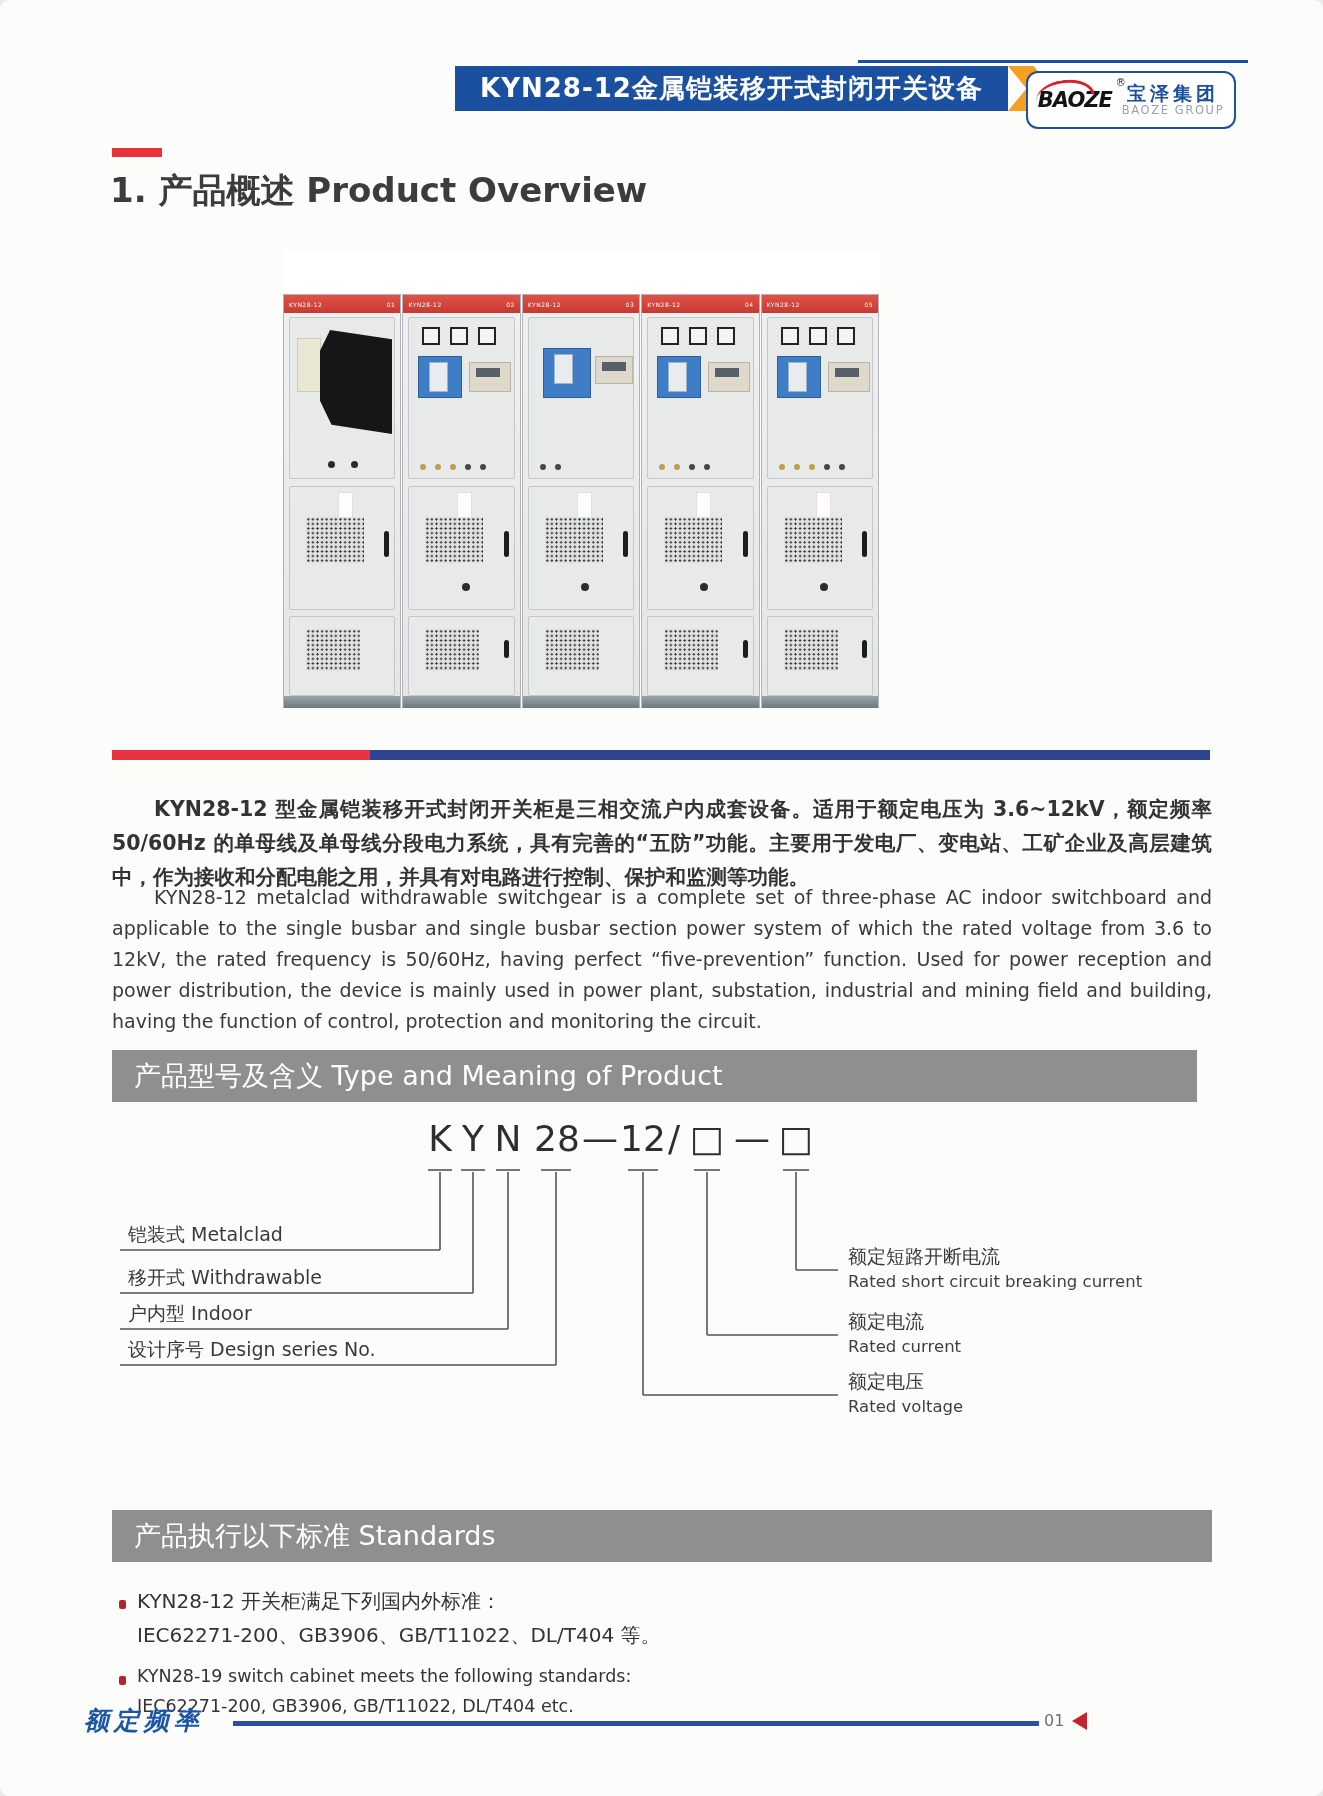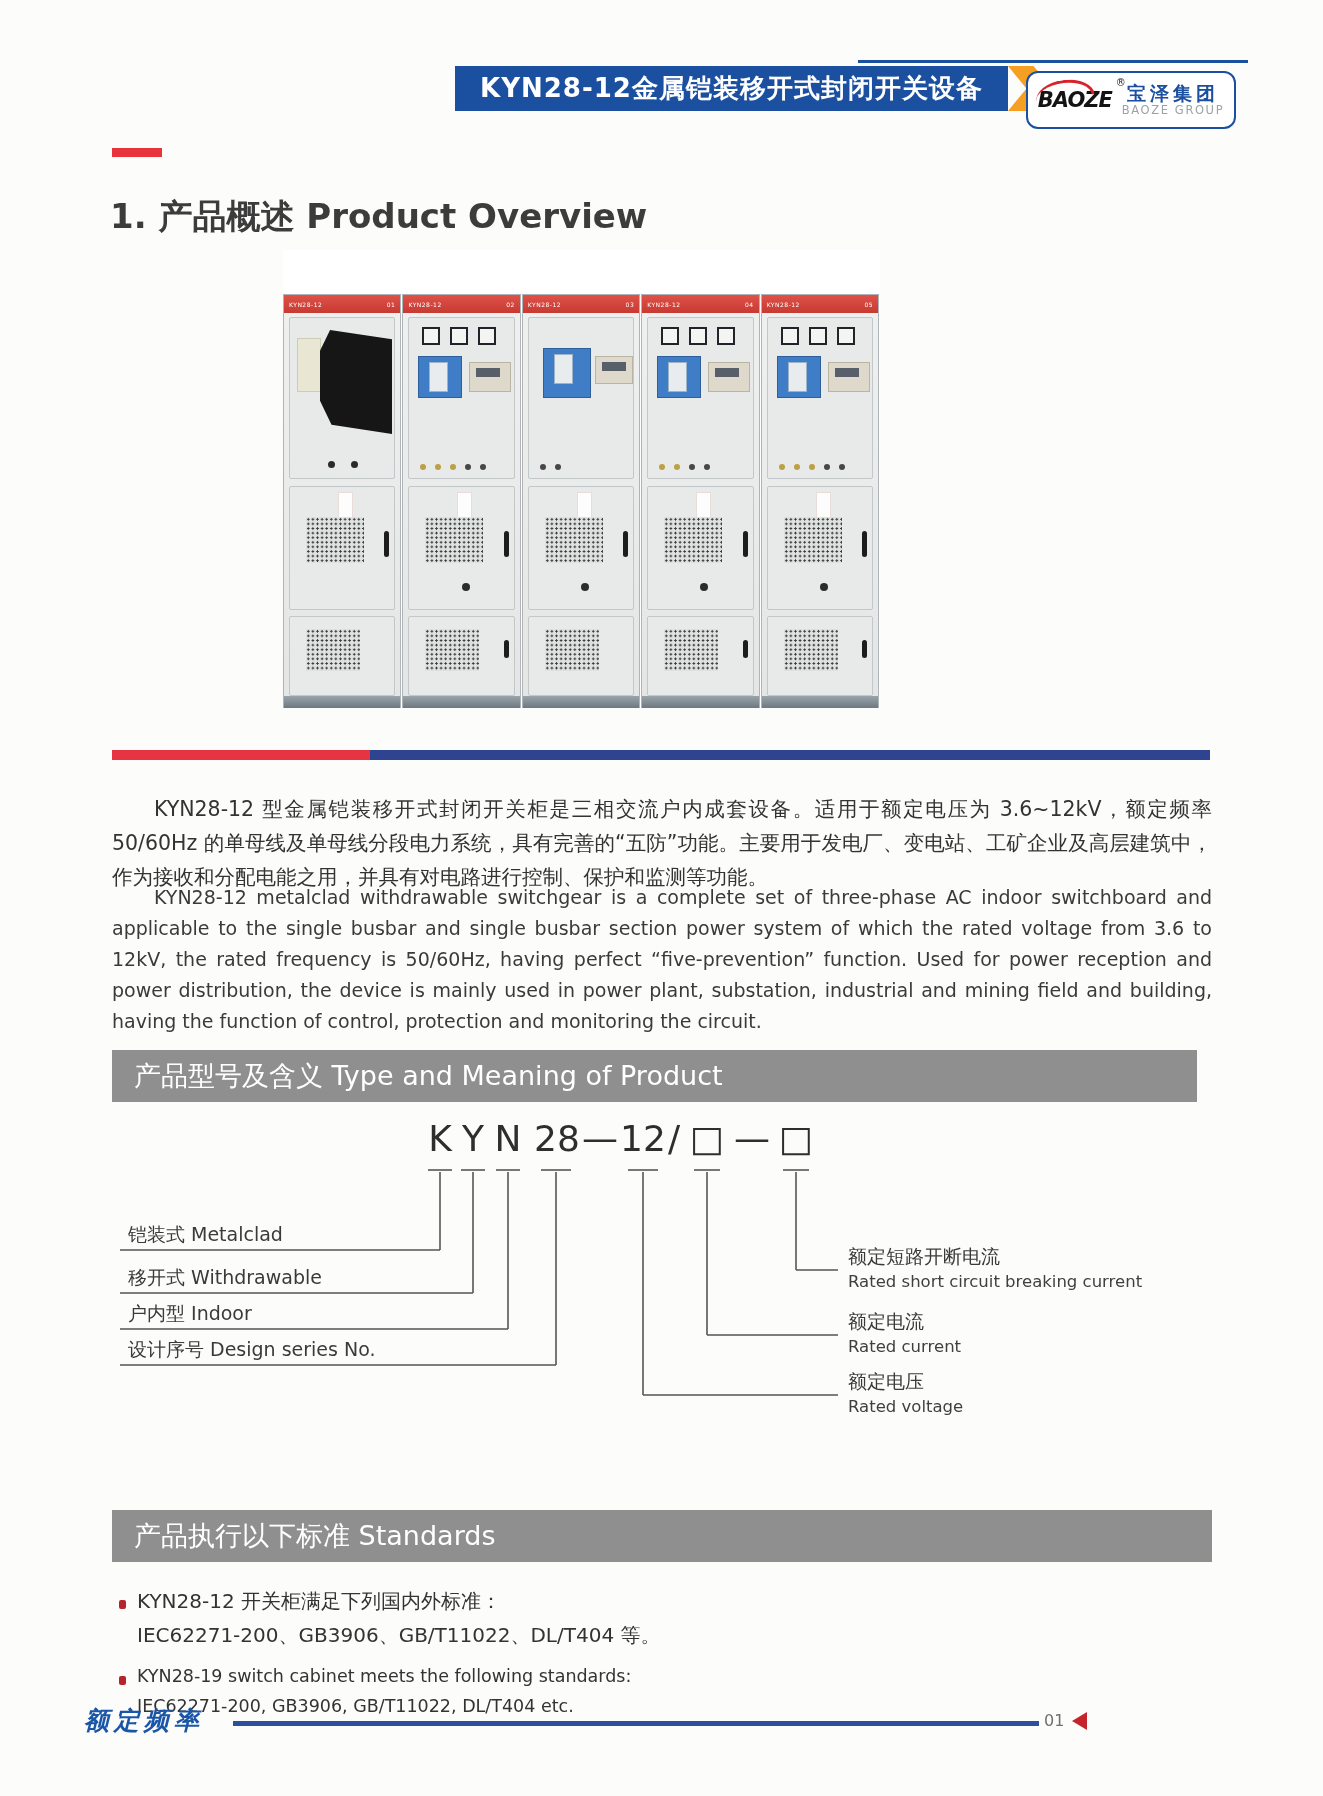--- a/index.html
+++ b/index.html
@@ -1,38 +1,38 @@
 <!DOCTYPE html>
 <html><head>
 <meta charset="utf-8">
 <style>
   html,body{margin:0;padding:0;background:#e9e9e9;}
   #page{position:relative;width:1323px;height:1796px;background:#fcfcfa;margin:0 auto;
-        font-family:"DejaVu Sans","Liberation Sans",sans-serif;color:#3a3a3a;overflow:hidden;}
+        font-family:"DejaVu Sans","Liberation Sans",sans-serif;color:#3a3a3a;overflow:hidden;border-radius:9px;}
 
   
   .h-topline{position:absolute;left:858px;top:60px;width:390px;height:3px;background:#1b4fa0;}
   .h-banner{position:absolute;left:455px;top:66px;width:553px;height:45px;background:#1b4fa0;
             color:#fff;font-size:26px;font-weight:700;display:flex;align-items:center;
             justify-content:center;letter-spacing:1px;white-space:nowrap;}
   .h-chev{position:absolute;left:1008px;top:66px;width:44px;height:45px;background:#f59f23;
           clip-path:polygon(0 0,58% 0,100% 50%,58% 100%,0 100%,42% 50%);}
   .logo-box{position:absolute;left:1026px;top:71px;width:206px;height:54px;border:2px solid #1b4fa0;
             border-radius:12px;background:#fff;display:flex;align-items:center;justify-content:center;gap:10px;}
   .logo-mark{position:relative;font-style:italic;font-weight:900;font-size:21px;color:#141414;letter-spacing:-1px;}
   .logo-swoosh{position:absolute;left:-3px;top:-8px;width:56px;height:15px;border:3px solid #d8232a;
                border-bottom:none;border-left:none;border-radius:50% 50% 0 0/100% 100% 0 0;transform:rotate(-7deg);}
   .logo-reg{position:absolute;right:-13px;top:-11px;font-size:10px;font-style:normal;font-weight:400;color:#222;}
   .logo-text{display:flex;flex-direction:column;align-items:center;line-height:1.1;}
   .logo-cn{color:#1b4fa0;font-weight:700;font-size:19px;letter-spacing:4px;white-space:nowrap;}
   .logo-en{color:#9ba1a8;font-size:11.5px;letter-spacing:1.6px;white-space:nowrap;}
 
   
   .red-dash{position:absolute;left:112px;top:148px;width:50px;height:9px;background:#e8323c;}
-  .heading{position:absolute;left:110px;top:194px;font-size:34px;font-weight:800;color:#3c3c3c;}
+  .heading{position:absolute;left:110px;top:168px;font-size:34px;font-weight:800;color:#3c3c3c;}
 
   
   .photo{position:absolute;left:283px;top:250px;width:597px;height:458px;background:#fff;
          display:flex;align-items:flex-end;}
   .cab{position:relative;width:117px;height:412px;margin-right:1px;border:1px solid #aeb4b8;
        background:linear-gradient(180deg,#eff1f0,#e3e6e5);display:flex;flex-direction:column;}
   .cab-strip{height:18px;background:linear-gradient(180deg,#e05248,#c63a32);display:flex;
              align-items:center;justify-content:space-between;padding:0 5px;flex:none;}
   .cab-strip span{color:#fff;font-size:6px;letter-spacing:.5px;white-space:nowrap;overflow:hidden;}
   .door{margin:4px 5px 0;background:#e7eae8;border:1px solid #c2c7ca;border-radius:2px;position:relative;flex:none;}
@@ -61,21 +61,21 @@
   .btns{position:absolute;bottom:8px;left:11px;display:flex;gap:9px;}
   .dota{width:6px;height:6px;border-radius:50%;background:#bd9f45;}
   .dotg{width:6px;height:6px;border-radius:50%;background:#474747;}
   .relay.center{left:14px;top:30px;width:46px;height:48px;}
   .disp.center{top:38px;left:66px;width:36px;height:26px;}
 
   
   .divider{position:absolute;left:112px;top:750px;width:1098px;height:10px;background:#2e4491;}
   .divider-red{position:absolute;left:112px;top:750px;width:258px;height:10px;background:#e63442;}
   .para-cn{position:absolute;left:112px;top:792px;width:1100px;font-size:20.5px;line-height:34px;
-           text-align:justify;text-indent:42px;color:#333;font-weight:400;}
+           text-align:justify;text-indent:42px;color:#333;font-weight:700;}
   .para-en{position:absolute;left:112px;top:882px;width:1100px;font-size:19px;line-height:31px;
            text-align:justify;text-indent:42px;color:#3a3a3a;}
 
   
   .banner{position:absolute;left:112px;height:52px;background:#8f8f8f;color:#fff;font-size:27px;
           display:flex;align-items:center;padding-left:22px;box-sizing:border-box;}
   .banner.b1{top:1050px;width:1085px;}
   .banner.b2{top:1510px;width:1100px;}
 
   

